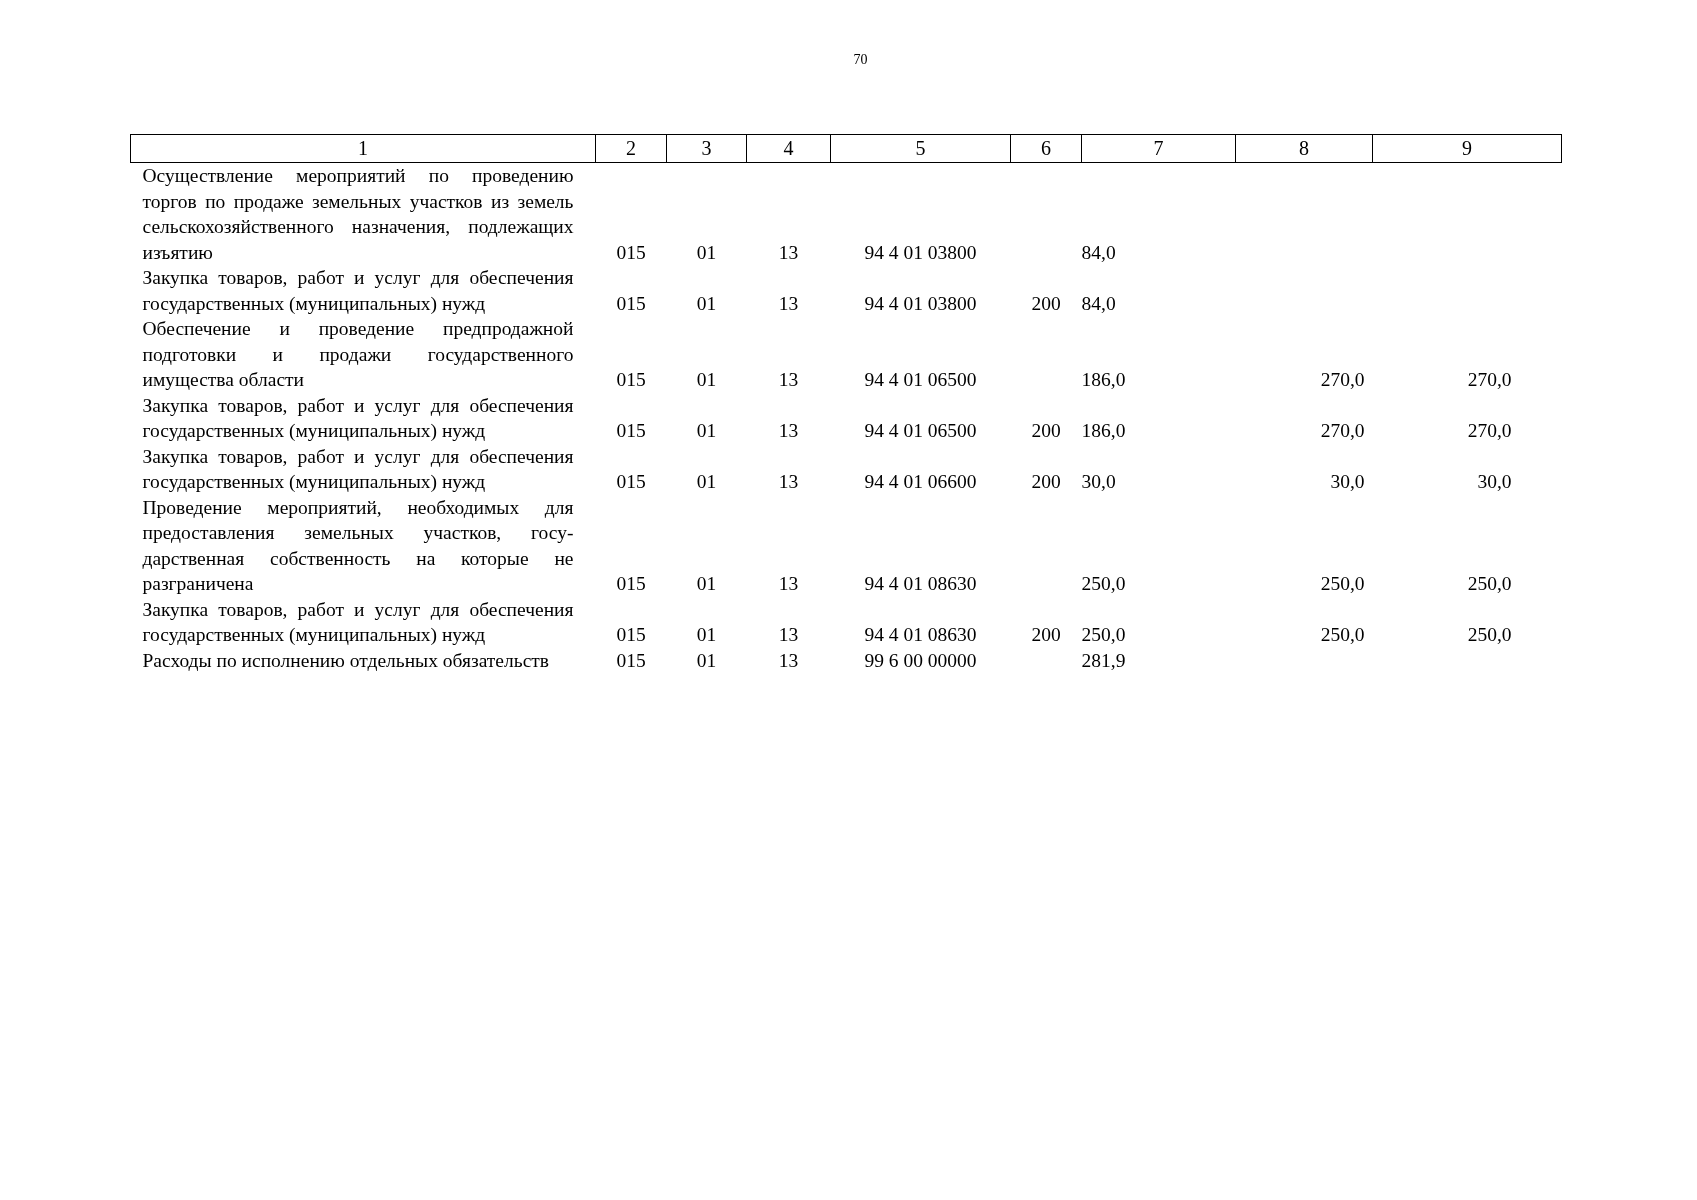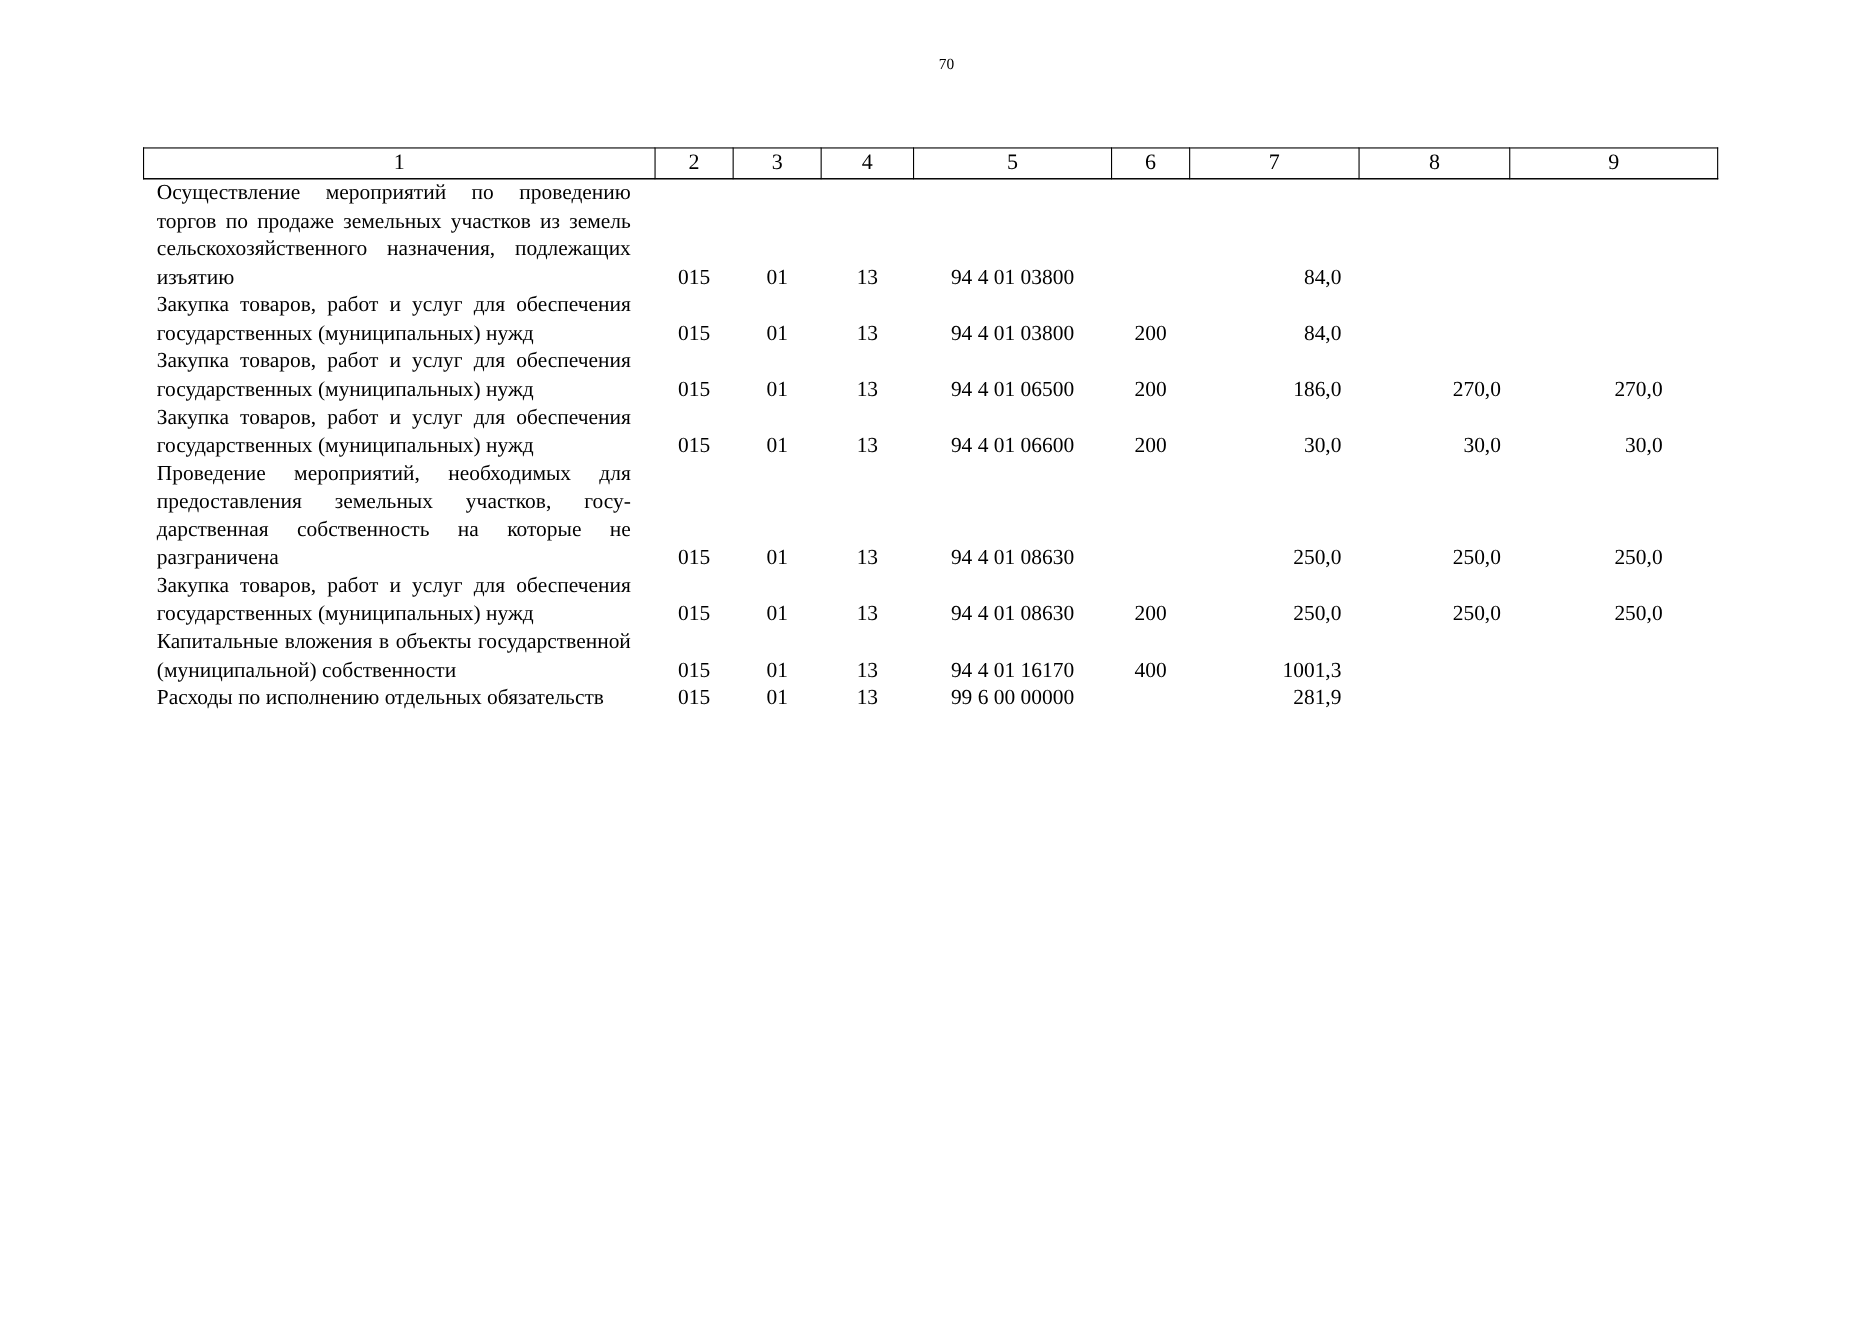--- a/index.html
+++ b/index.html
@@ -64,21 +64,21 @@
     text-align: justify;
     padding-left: 12px;
     padding-right: 22px;
     hyphens: manual;
   }
   tbody td.c2,
   tbody td.c3,
   tbody td.c4,
   tbody td.c5,
   tbody td.c6 { text-align: center; }
-  tbody td.c7 { text-align: right; padding-right: 16px; }
+  tbody td.c7 { padding-right: 16px; }
   tbody td.c8 { text-align: right; padding-right: 8px; }
   tbody td.c9 { text-align: right; padding-right: 50px; }
 </style>
 </head>
 <body>
 
 <div class="page">
 
   <div class="page-number">70</div>
 
@@ -125,33 +125,44 @@
     <td class="c2">015</td>
     <td class="c3">01</td>
     <td class="c4">13</td>
     <td class="c5">94 4 01 03800</td>
     <td class="c6">200</td>
     <td class="c7">84,0</td>
     <td class="c8"></td>
     <td class="c9"></td>
   </tr>
 
-
-  <tr>
-    <td class="c1">Закупка товаров, работ и услуг для обеспе­чения государственных (муниципальных) нужд</td>
+  <tr>
+    <td class="c1">Обеспечение и проведение предпродажной подготовки и продажи государственного имущества области</td>
     <td class="c2">015</td>
     <td class="c3">01</td>
     <td class="c4">13</td>
     <td class="c5">94 4 01 06500</td>
-    <td class="c6">200</td>
+    <td class="c6"></td>
     <td class="c7">186,0</td>
     <td class="c8">270,0</td>
     <td class="c9">270,0</td>
   </tr>
 
+  <tr>
+    <td class="c1">Закупка товаров, работ и услуг для обеспе­чения государственных (муниципальных) нужд</td>
+    <td class="c2">015</td>
+    <td class="c3">01</td>
+    <td class="c4">13</td>
+    <td class="c5">94 4 01 06500</td>
+    <td class="c6">200</td>
+    <td class="c7">186,0</td>
+    <td class="c8">270,0</td>
+    <td class="c9">270,0</td>
+  </tr>
+
 
   <tr>
     <td class="c1">Закупка товаров, работ и услуг для обеспе­чения государственных (муниципальных) нужд</td>
     <td class="c2">015</td>
     <td class="c3">01</td>
     <td class="c4">13</td>
     <td class="c5">94 4 01 06600</td>
     <td class="c6">200</td>
     <td class="c7">30,0</td>
     <td class="c8">30,0</td>
@@ -176,31 +187,20 @@
     <td class="c3">01</td>
     <td class="c4">13</td>
     <td class="c5">94 4 01 08630</td>
     <td class="c6">200</td>
     <td class="c7">250,0</td>
     <td class="c8">250,0</td>
     <td class="c9">250,0</td>
   </tr>
 
 
-  <tr>
-    <td class="c1">Капитальные вложения в объекты государ­ственной (муниципальной) собственности</td>
-    <td class="c2">015</td>
-    <td class="c3">01</td>
-    <td class="c4">13</td>
-    <td class="c5">94 4 01 16170</td>
-    <td class="c6">400</td>
-    <td class="c7">1001,3</td>
-    <td class="c8"></td>
-    <td class="c9"></td>
-  </tr>
 
   <tr>
     <td class="c1">Расходы по исполнению отдельных обяза­тельств</td>
     <td class="c2">015</td>
     <td class="c3">01</td>
     <td class="c4">13</td>
     <td class="c5">99 6 00 00000</td>
     <td class="c6"></td>
     <td class="c7">281,9</td>
     <td class="c8"></td>

